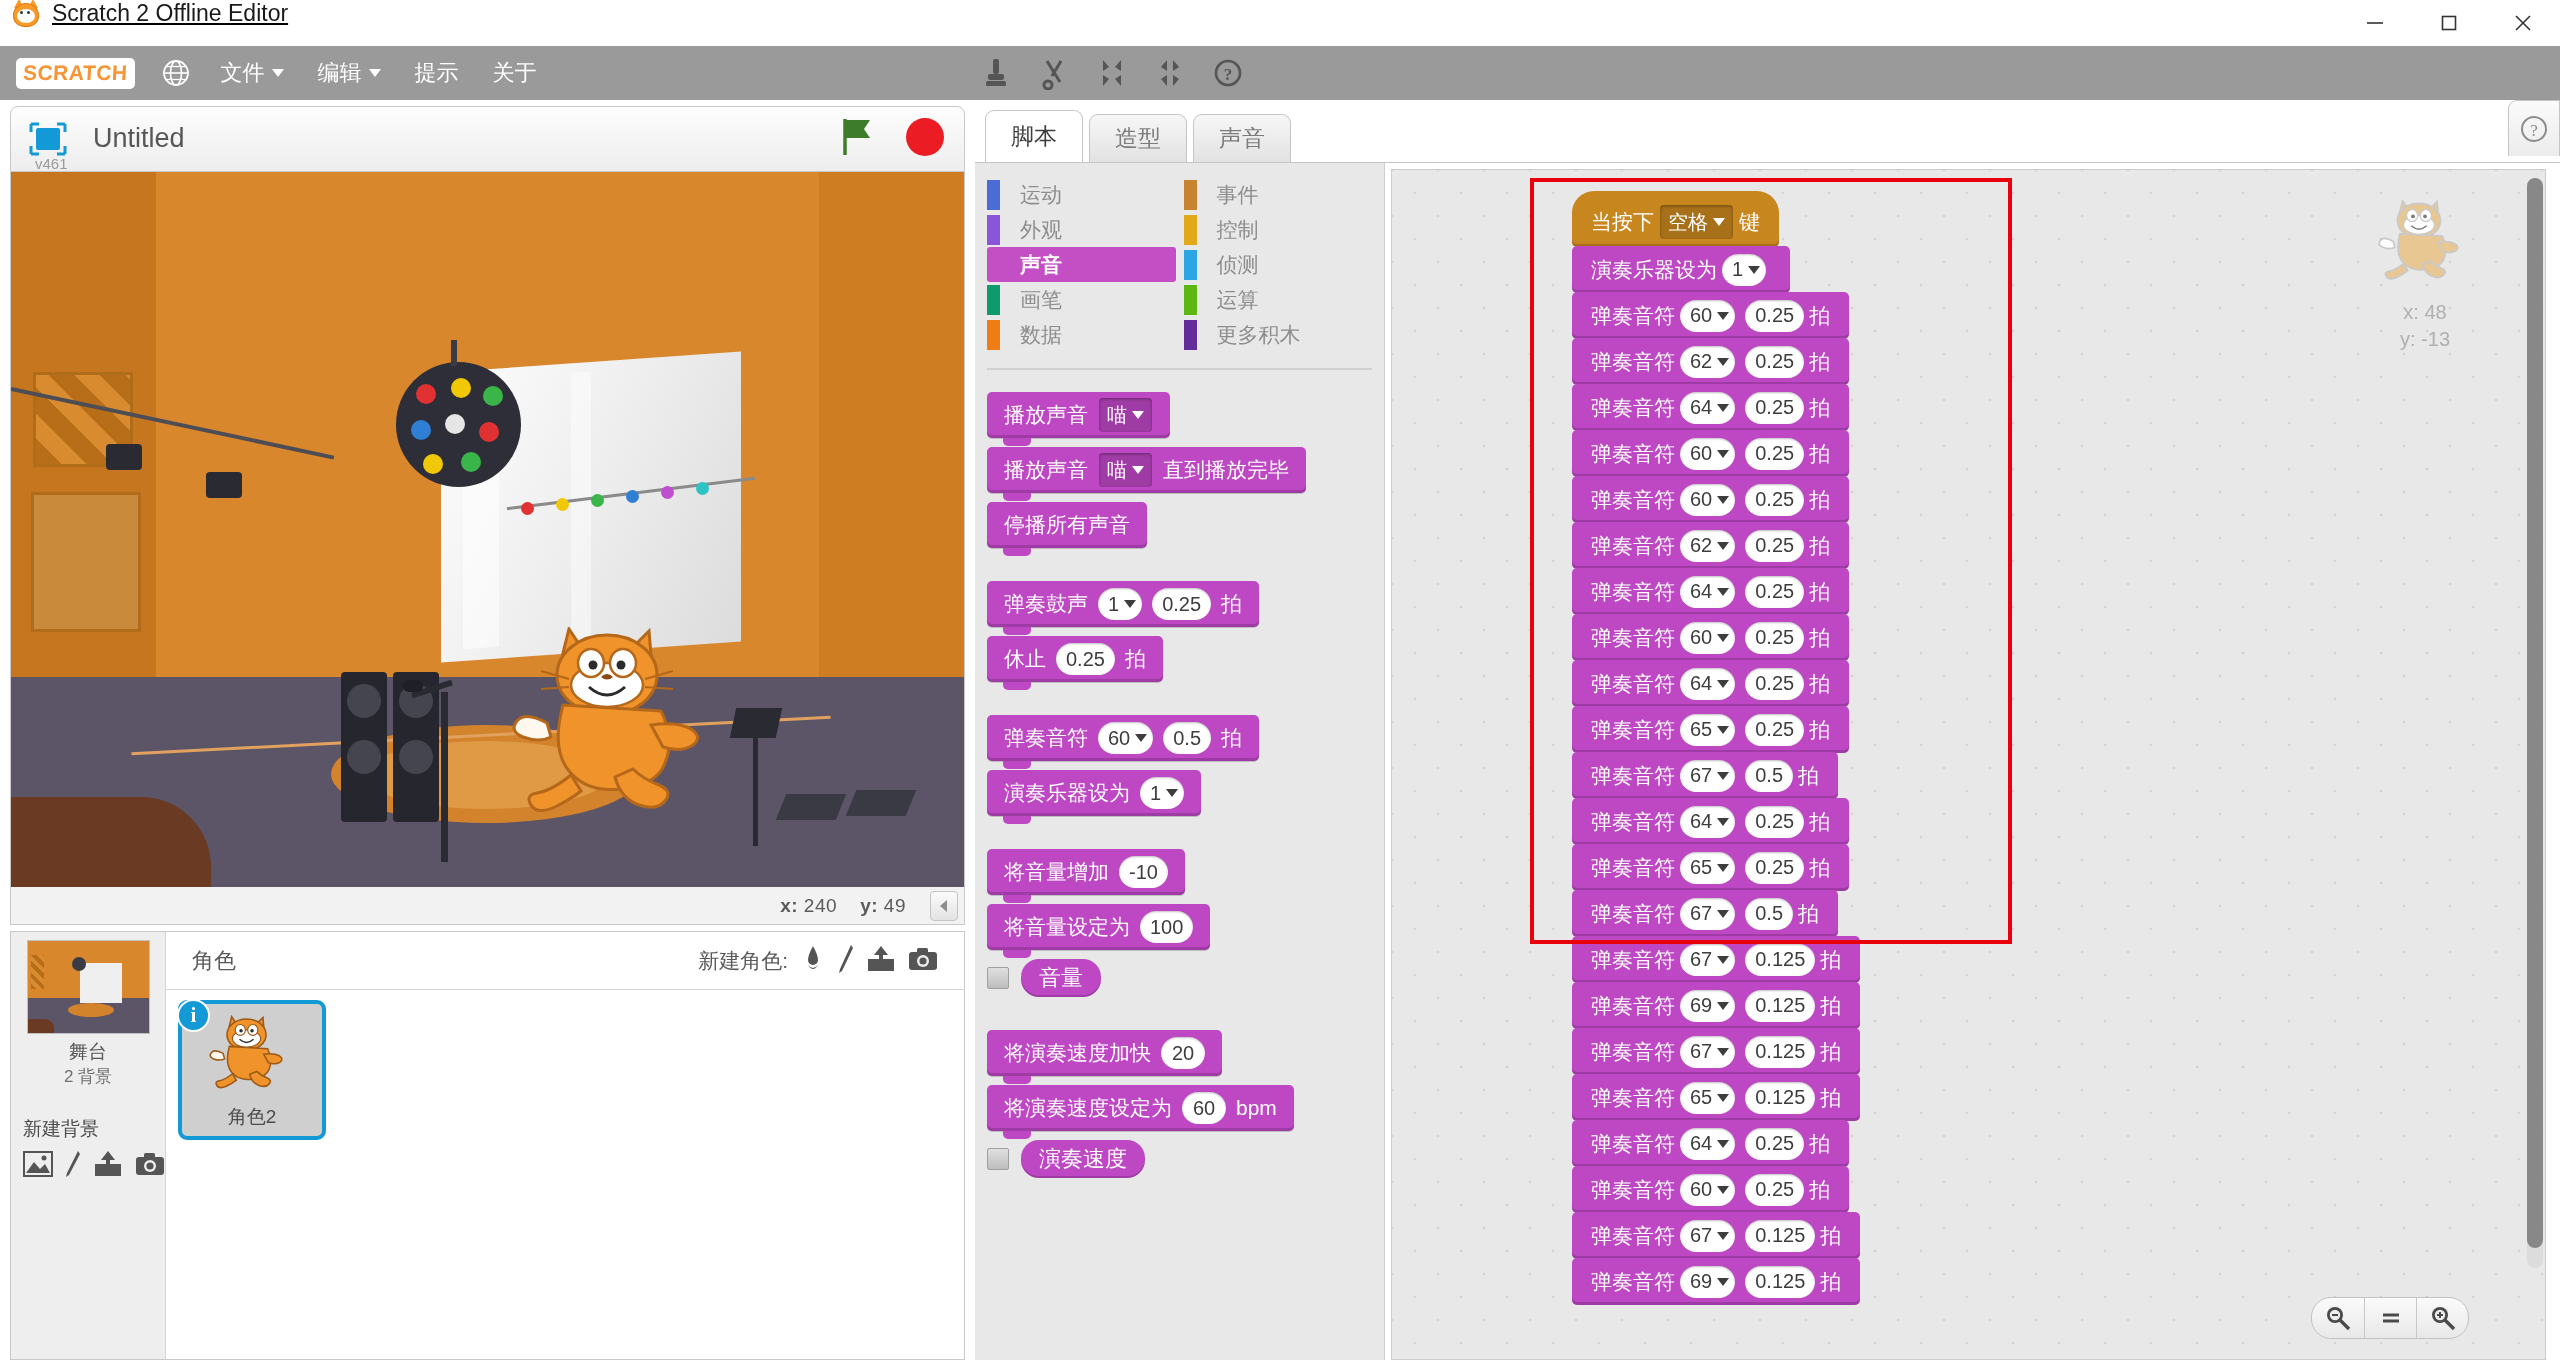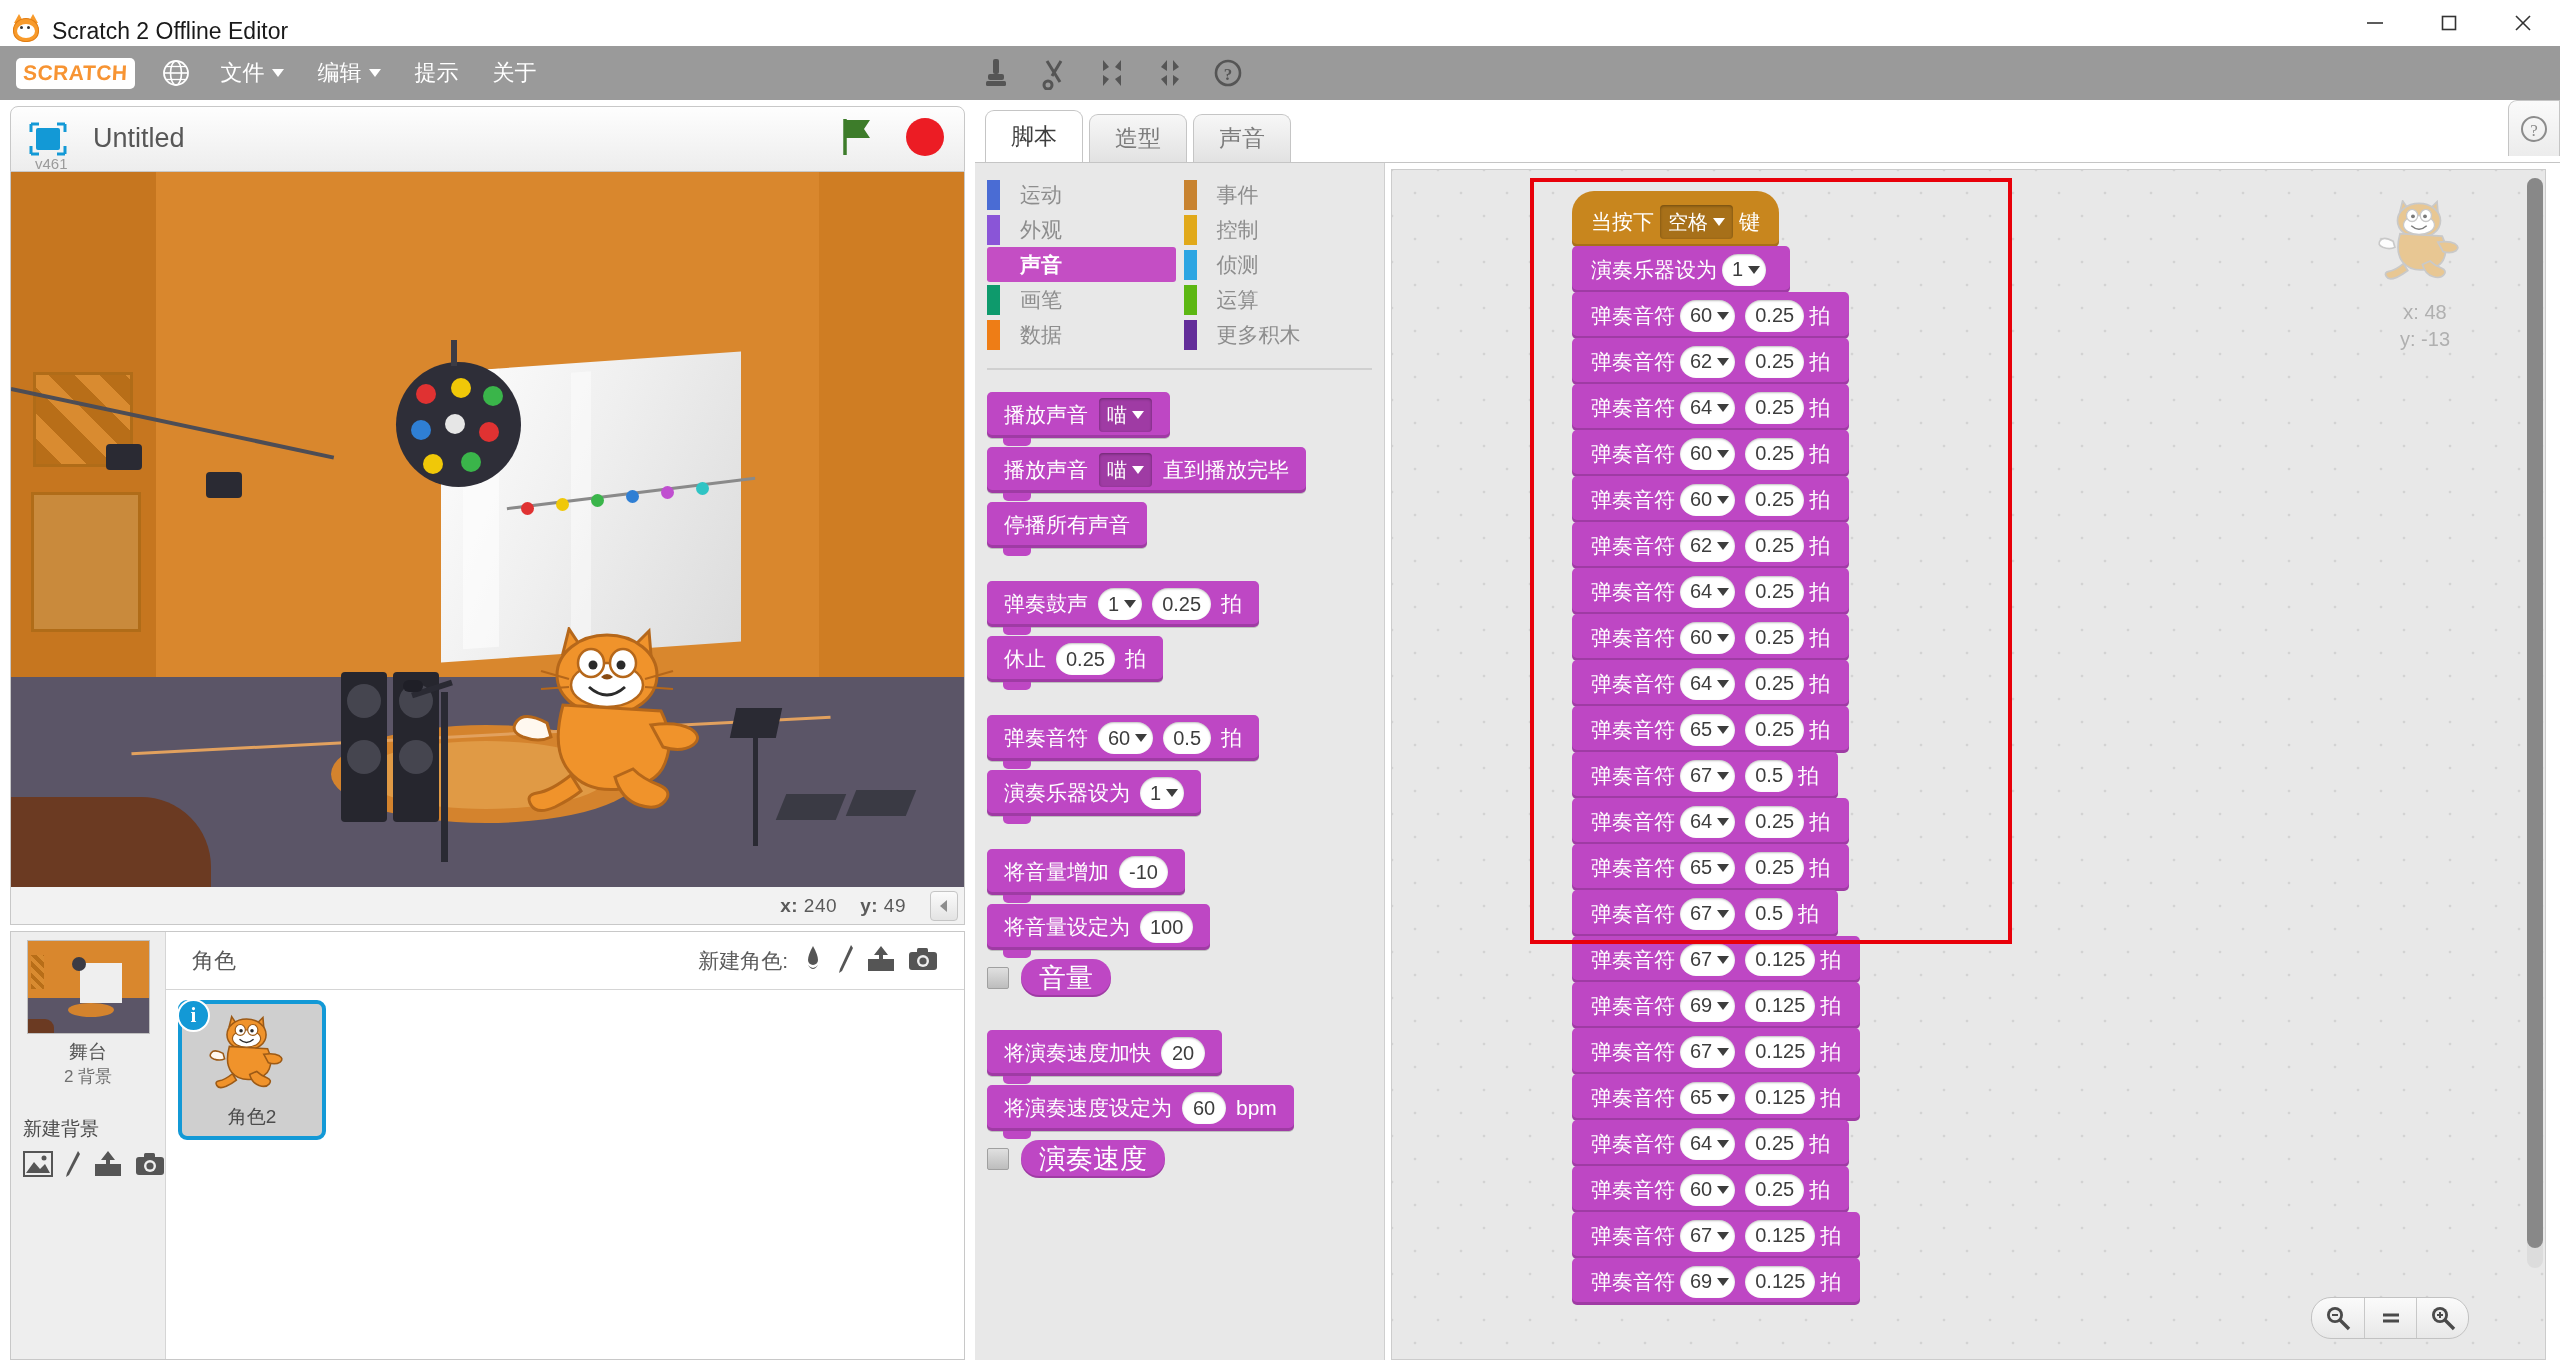--- a/index.html
+++ b/index.html
@@ -7,23 +7,24 @@
   body {
     font-family: "Liberation Sans", sans-serif;
     background:#ffffff;
     -webkit-font-smoothing: antialiased;
   }
 
   
   #titlebar {
     height:46px; width:100%;
     background:#ffffff;
-    display:flex; align-items:flex-end;
+    display:flex; align-items:flex-start;
     border-bottom:1px solid #ffffff;
     position:relative;
+    text-decoration:underline;
   }
   .tb-icon { width:30px; height:30px; margin-left:12px; position:relative; }
   .cat-head {
     width:26px;height:24px;border-radius:50% 50% 45% 45%;
     background:#f89a2a; position:absolute; top:3px; left:1px;
     border:1.5px solid #e07c12;
   }
   .cat-face {
     position:absolute; top:9px; left:5px; width:18px; height:14px;
     background:#fff; border-radius:50%;
@@ -213,21 +214,21 @@
   .inset-field {
     background:rgba(0,0,0,0.16); border-radius:4px; height:34px;
     padding:0 8px; margin:0 6px; display:inline-flex; align-items:center;
     font-size:20px; color:#fff;
     box-shadow: inset 0 1px 3px rgba(0,0,0,0.35);
     justify-content: space-between;
   }
   .inset-field .drop-caret { border-top-color:#fff; }
   .rep-blk {
     display:inline-flex;align-items:center; background:#be47c4; color:#fff;
-    border-radius:18px; height:38px; padding:0 18px; font-size:27px;
+    border-radius:18px; height:38px; padding:0 18px; font-size:22px;
     box-shadow: inset 0 -2px 0 rgba(0,0,0,0.16);
   }
   .chk {
     width:22px;height:22px;background:linear-gradient(#e0e0e0,#bdbdbd);
     border:1px solid #a0a0a0; border-radius:2px; display:inline-block;
     vertical-align:middle; margin-right:12px; cursor:pointer;
   }
   .rep-row { display:flex; align-items:center; margin-bottom:9px; }
   .blk-gap { height:24px; }
 

